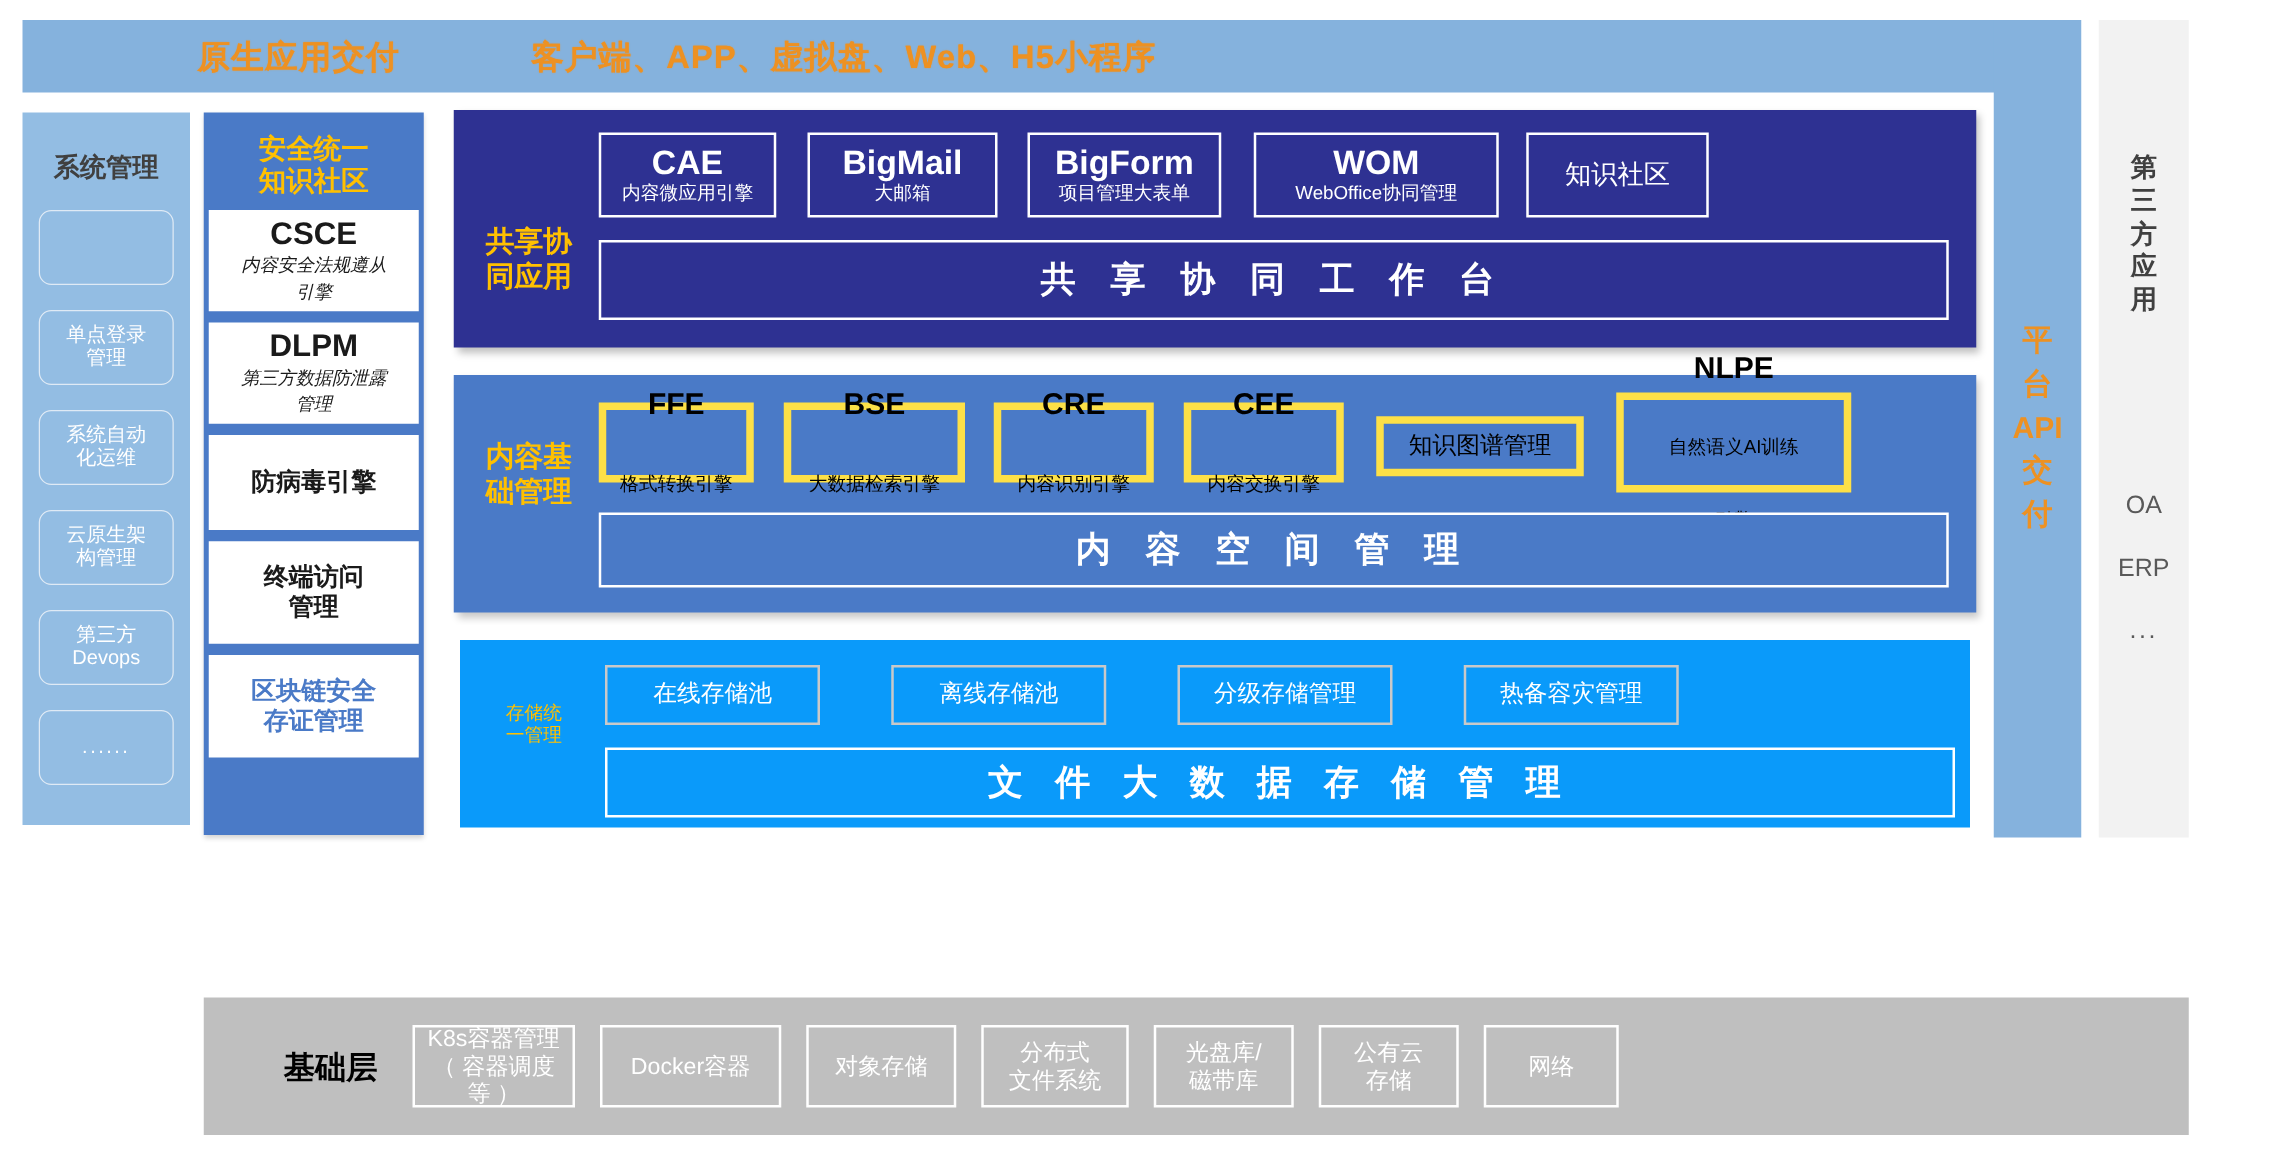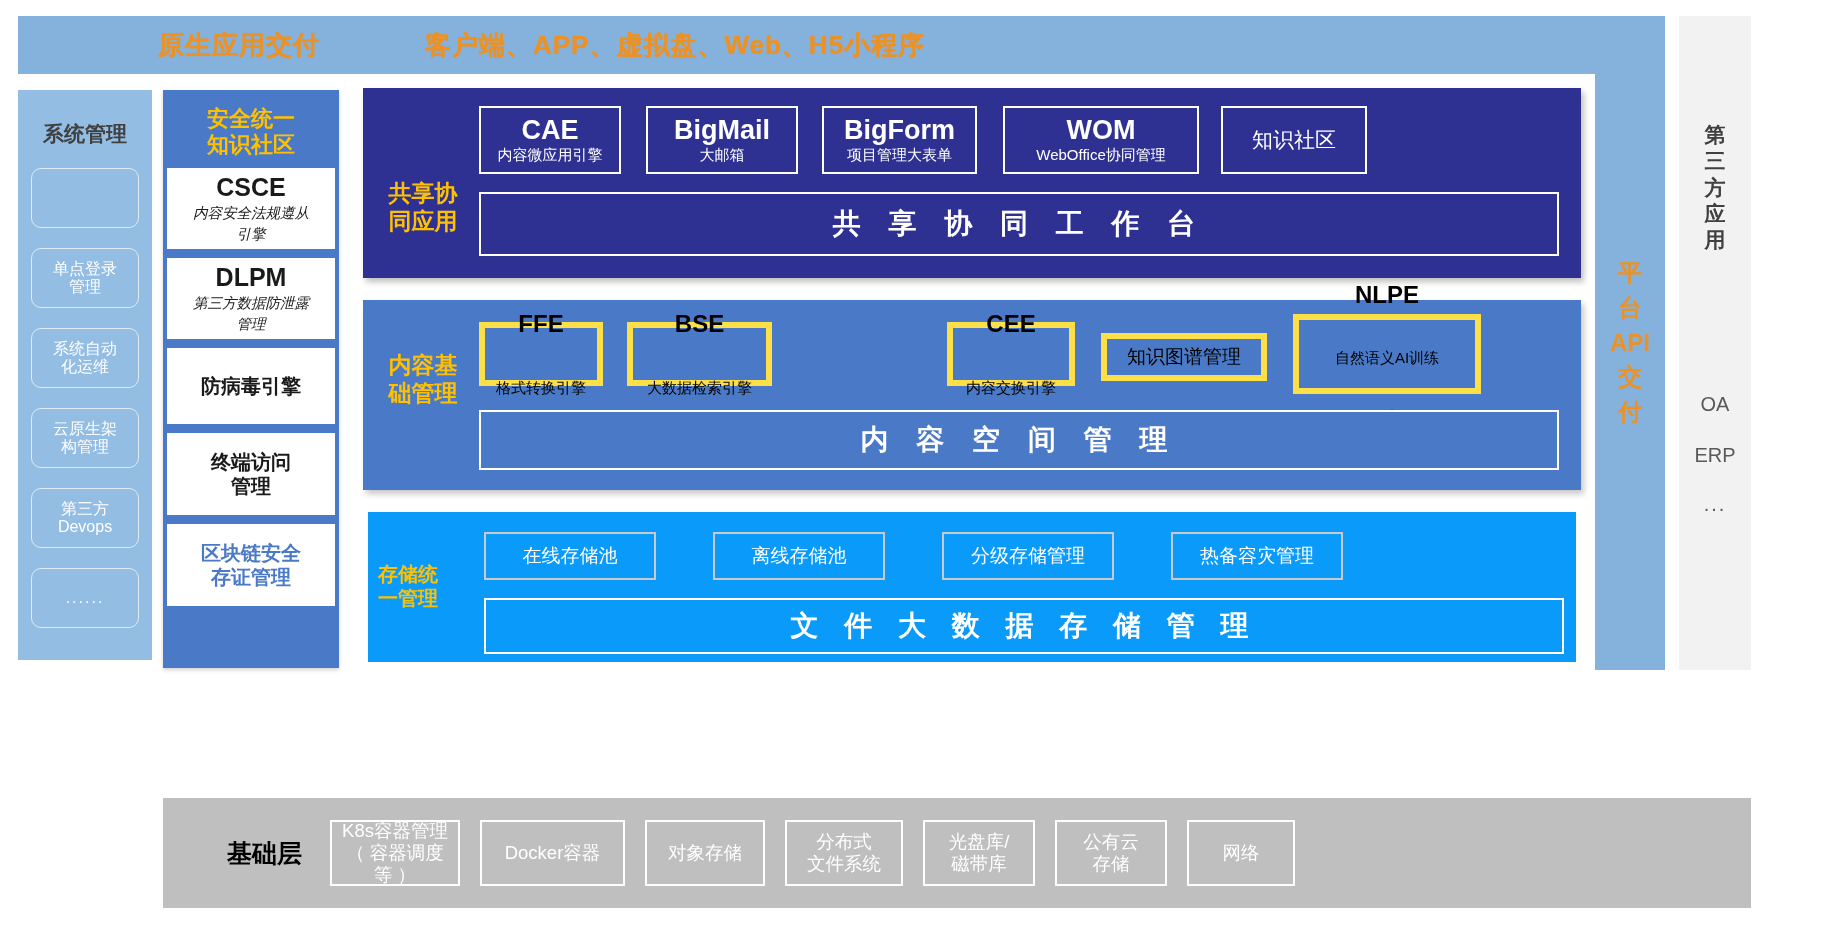--- a/index.html
+++ b/index.html
@@ -110,21 +110,21 @@
   #storage-band{
     left:363px;top:500px;width:1218px;height:170px;
     background:#ffffff;
   }
   #storage-inner{
     left:5px;top:12px;width:1208px;height:150px;
     background:#0a9afa;
   }
   #storage-side-label{
     left:10px;top:50px;width:98px;
-    color:#FFC000;font-weight:bold;font-size:20px;line-height:1.2;
+    color:#FFC000;font-weight:normal;font-size:15px;line-height:1.2;text-align:center;
   }
   .storage-card{
     background:#0a9afa;border:2px solid #c9c9c9;color:#ffffff;
     font-size:19px;
   }
   #storage-main{
     left:116px;top:86px;width:1080px;height:56px;
     background:#0a9afa;border:2px solid #ffffff;color:#ffffff;
     font-size:28px;font-weight:bold;letter-spacing:9px;
   }
@@ -280,20 +280,24 @@
     <div class="abs content-card col" style="left:116px;top:22px;width:124px;height:64px;">
       <div class="card-code" style="font-size:24px">FFE</div>
       <div class="card-sub">格式转换引擎</div>
     </div>
 
     <div class="abs content-card col" style="left:264px;top:22px;width:145px;height:64px;">
       <div class="card-code" style="font-size:24px">BSE</div>
       <div class="card-sub">大数据检索引擎</div>
     </div>
 
+    <div class="abs content-card col" style="left:432px;top:22px;width:128px;height:64px;">
+      <div class="card-code" style="font-size:24px">CRE</div>
+      <div class="card-sub">内容识别引擎</div>
+    </div>
 
     <div class="abs content-card col" style="left:584px;top:22px;width:128px;height:64px;">
       <div class="card-code" style="font-size:24px">CEE</div>
       <div class="card-sub">内容交换引擎</div>
     </div>
 
     <div class="abs content-card col" style="left:738px;top:33px;width:166px;height:48px;">
       <div style="font-size:19px">知识图谱管理</div>
     </div>
 

